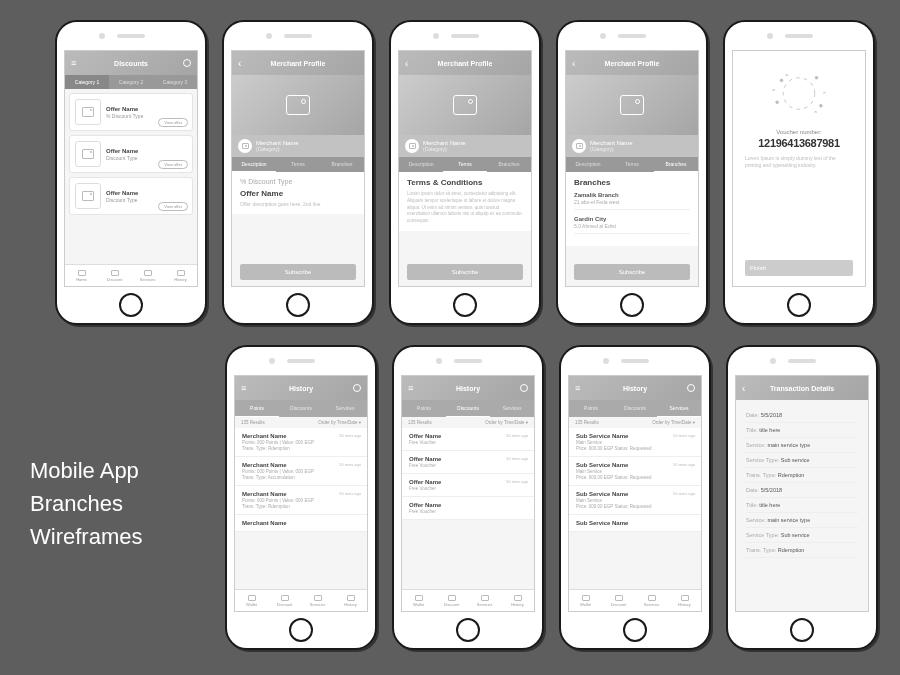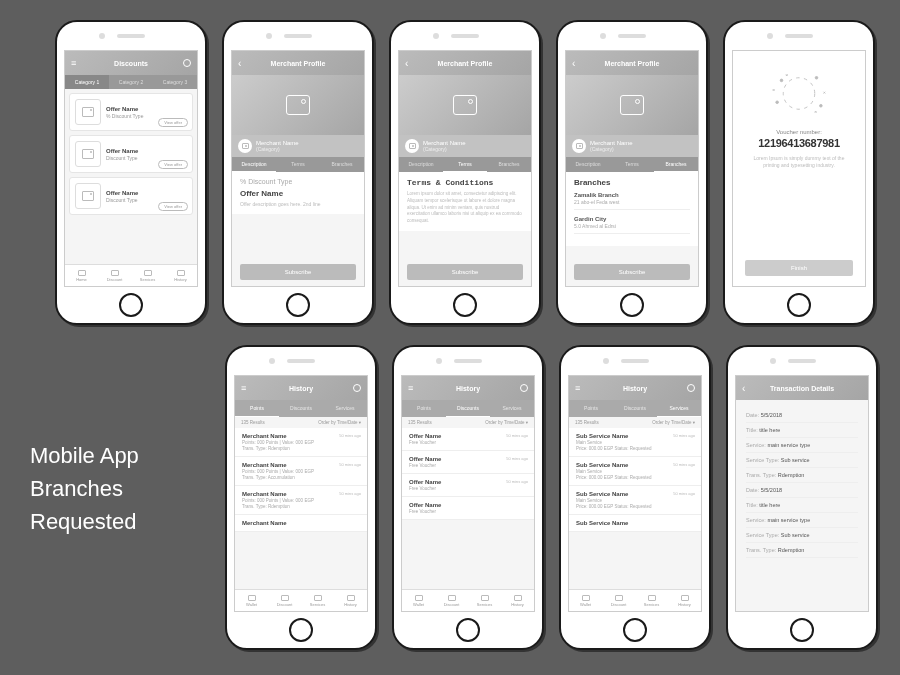--- a/index.html
+++ b/index.html
@@ -1,17 +1,17 @@
 <!DOCTYPE html>
 <html><head>
 <meta charset="utf-8">
 <style>
 * { box-sizing: border-box; margin: 0; padding: 0; }
 body { background: #5e5e5e; width: 900px; height: 675px; font-family: Arial, sans-serif; position: relative; }
-.title { position: absolute; left: 30px; top: 439px; color: #fff; font-size: 22px; line-height: 1.5; font-weight: 300; }
+.title { position: absolute; left: 30px; top: 454px; color: #fff; font-size: 22px; line-height: 1.5; font-weight: 300; }
 .phones { position: absolute; display: flex; gap: 15px; }
 .row1 { top: 20px; left: 55px; }
 .row2 { top: 345px; left: 225px; }
 .phone { width: 152px; height: 305px; background: #fff; border-radius: 22px; border: 2px solid #1a1a1a; position: relative; box-shadow: 2px 2px 0 #333; }
 .speaker { position: absolute; top: 12px; left: 50%; transform: translateX(-50%); width: 28px; height: 4px; background: #ddd; border-radius: 2px; }
 .camera { position: absolute; top: 11px; left: 42px; width: 6px; height: 6px; background: #ddd; border-radius: 50%; }
 .home { position: absolute; bottom: 6px; left: 50%; transform: translateX(-50%); width: 24px; height: 24px; border: 2px solid #1a1a1a; border-radius: 50%; }
 .screen { position: absolute; top: 28px; left: 7px; right: 7px; bottom: 36px; background: #f5f5f5; overflow: hidden; border: 1px solid #ccc; }
 .header { height: 24px; background: linear-gradient(135deg, #bbb, #a5a5a5); display: flex; align-items: center; justify-content: center; position: relative; }
 .header-title { color: #fff; font-size: 7px; font-weight: 600; }
@@ -43,27 +43,27 @@
 .merch-name { font-size: 6px; color: #fff; }
 .merch-cat { font-size: 5px; color: #eee; }
 .sub-tabs { display: flex; background: #999; }
 .sub-tab { flex: 1; text-align: center; font-size: 5px; padding: 4px 0; color: #ddd; }
 .sub-tab.active { color: #fff; border-bottom: 1.5px solid #fff; }
 .content { padding: 6px 8px; background: #fff; }
 .pct { color: #aaa; font-size: 7px; margin-bottom: 4px; }
 .oname { font-size: 8px; font-weight: 600; color: #444; margin-bottom: 3px; }
 .desc { font-size: 5px; color: #bbb; line-height: 1.4; }
 .sub-btn { position: absolute; bottom: 6px; left: 8px; right: 8px; background: #bbb; color: #fff; text-align: center; padding: 5px; font-size: 6px; border-radius: 2px; }
-.tc-title { font-size: 8px; font-weight: 600; color: #444; margin-bottom: 4px; font-family: Liberation Mono, monospace; }
+.tc-title { font-size: 8px; font-weight: 600; color: #444; margin-bottom: 4px; }
 .tc-text { font-size: 4.5px; color: #bbb; line-height: 1.5; }
 .branch-title { font-size: 8px; font-weight: 600; color: #444; margin-bottom: 5px; }
 .branch { margin-bottom: 6px; border-bottom: 1px solid #eee; padding-bottom: 4px; }
 .branch-name { font-size: 6px; font-weight: 600; color: #555; }
 .branch-addr { font-size: 5px; color: #aaa; margin-top: 1px; }
-.voucher-screen { display:flex; flex-direction:column; align-items:center; padding: 10px 12px; text-align: center; height: 100%; background: #fff; }
+.voucher-screen { display:flex; flex-direction:column; align-items:center; padding: 10px 12px; height: 100%; background: #fff; }
 .sparkle { width: 70px; height: 55px; position: relative; margin-top: 5px; }
 .sparkle svg { width: 100%; height: 100%; }
 .vnum-label { font-size: 6px; color: #888; margin-top: 8px; }
 .vnum { font-size: 11px; font-weight: 600; color: #333; margin-top: 2px; letter-spacing: -0.3px; }
 .vtext { font-size: 5px; color: #bbb; margin-top: 6px; line-height: 1.4; }
 .finish-btn { background: #ccc; color: #fff; padding: 5px; font-size: 6px; border-radius: 2px; margin-top: auto; align-self: stretch; }
 .hist-tabs { display: flex; background: #aaa; }
 .hist-tab { flex: 1; text-align: center; font-size: 5px; padding: 5px 0; color: #e5e5e5; }
 .hist-tab.active { color: #fff; border-bottom: 1.5px solid #fff; }
 .hist-meta { display: flex; justify-content: space-between; padding: 3px 6px; font-size: 4.5px; color: #999; }
@@ -75,21 +75,21 @@
 .detail-row { font-size: 5.5px; padding: 4px 0; border-bottom: 1px solid #eee; }
 .detail-row .lbl { color: #aaa; }
 .detail-row .val { color: #555; }
 </style>
 </head>
 <body>
 
 <div class="title">
   <div>Mobile App</div>
   <div>Branches</div>
-  <div>Requested</div>
+  <div>Wireframes</div>
 </div>
 
 <div class="phones row1">
 
 <div class="phone">
   <div class="camera"></div>
       <div class="speaker"></div>
   <div class="screen">
     <div class="header">
       <span class="menu-icon">≡</span>

